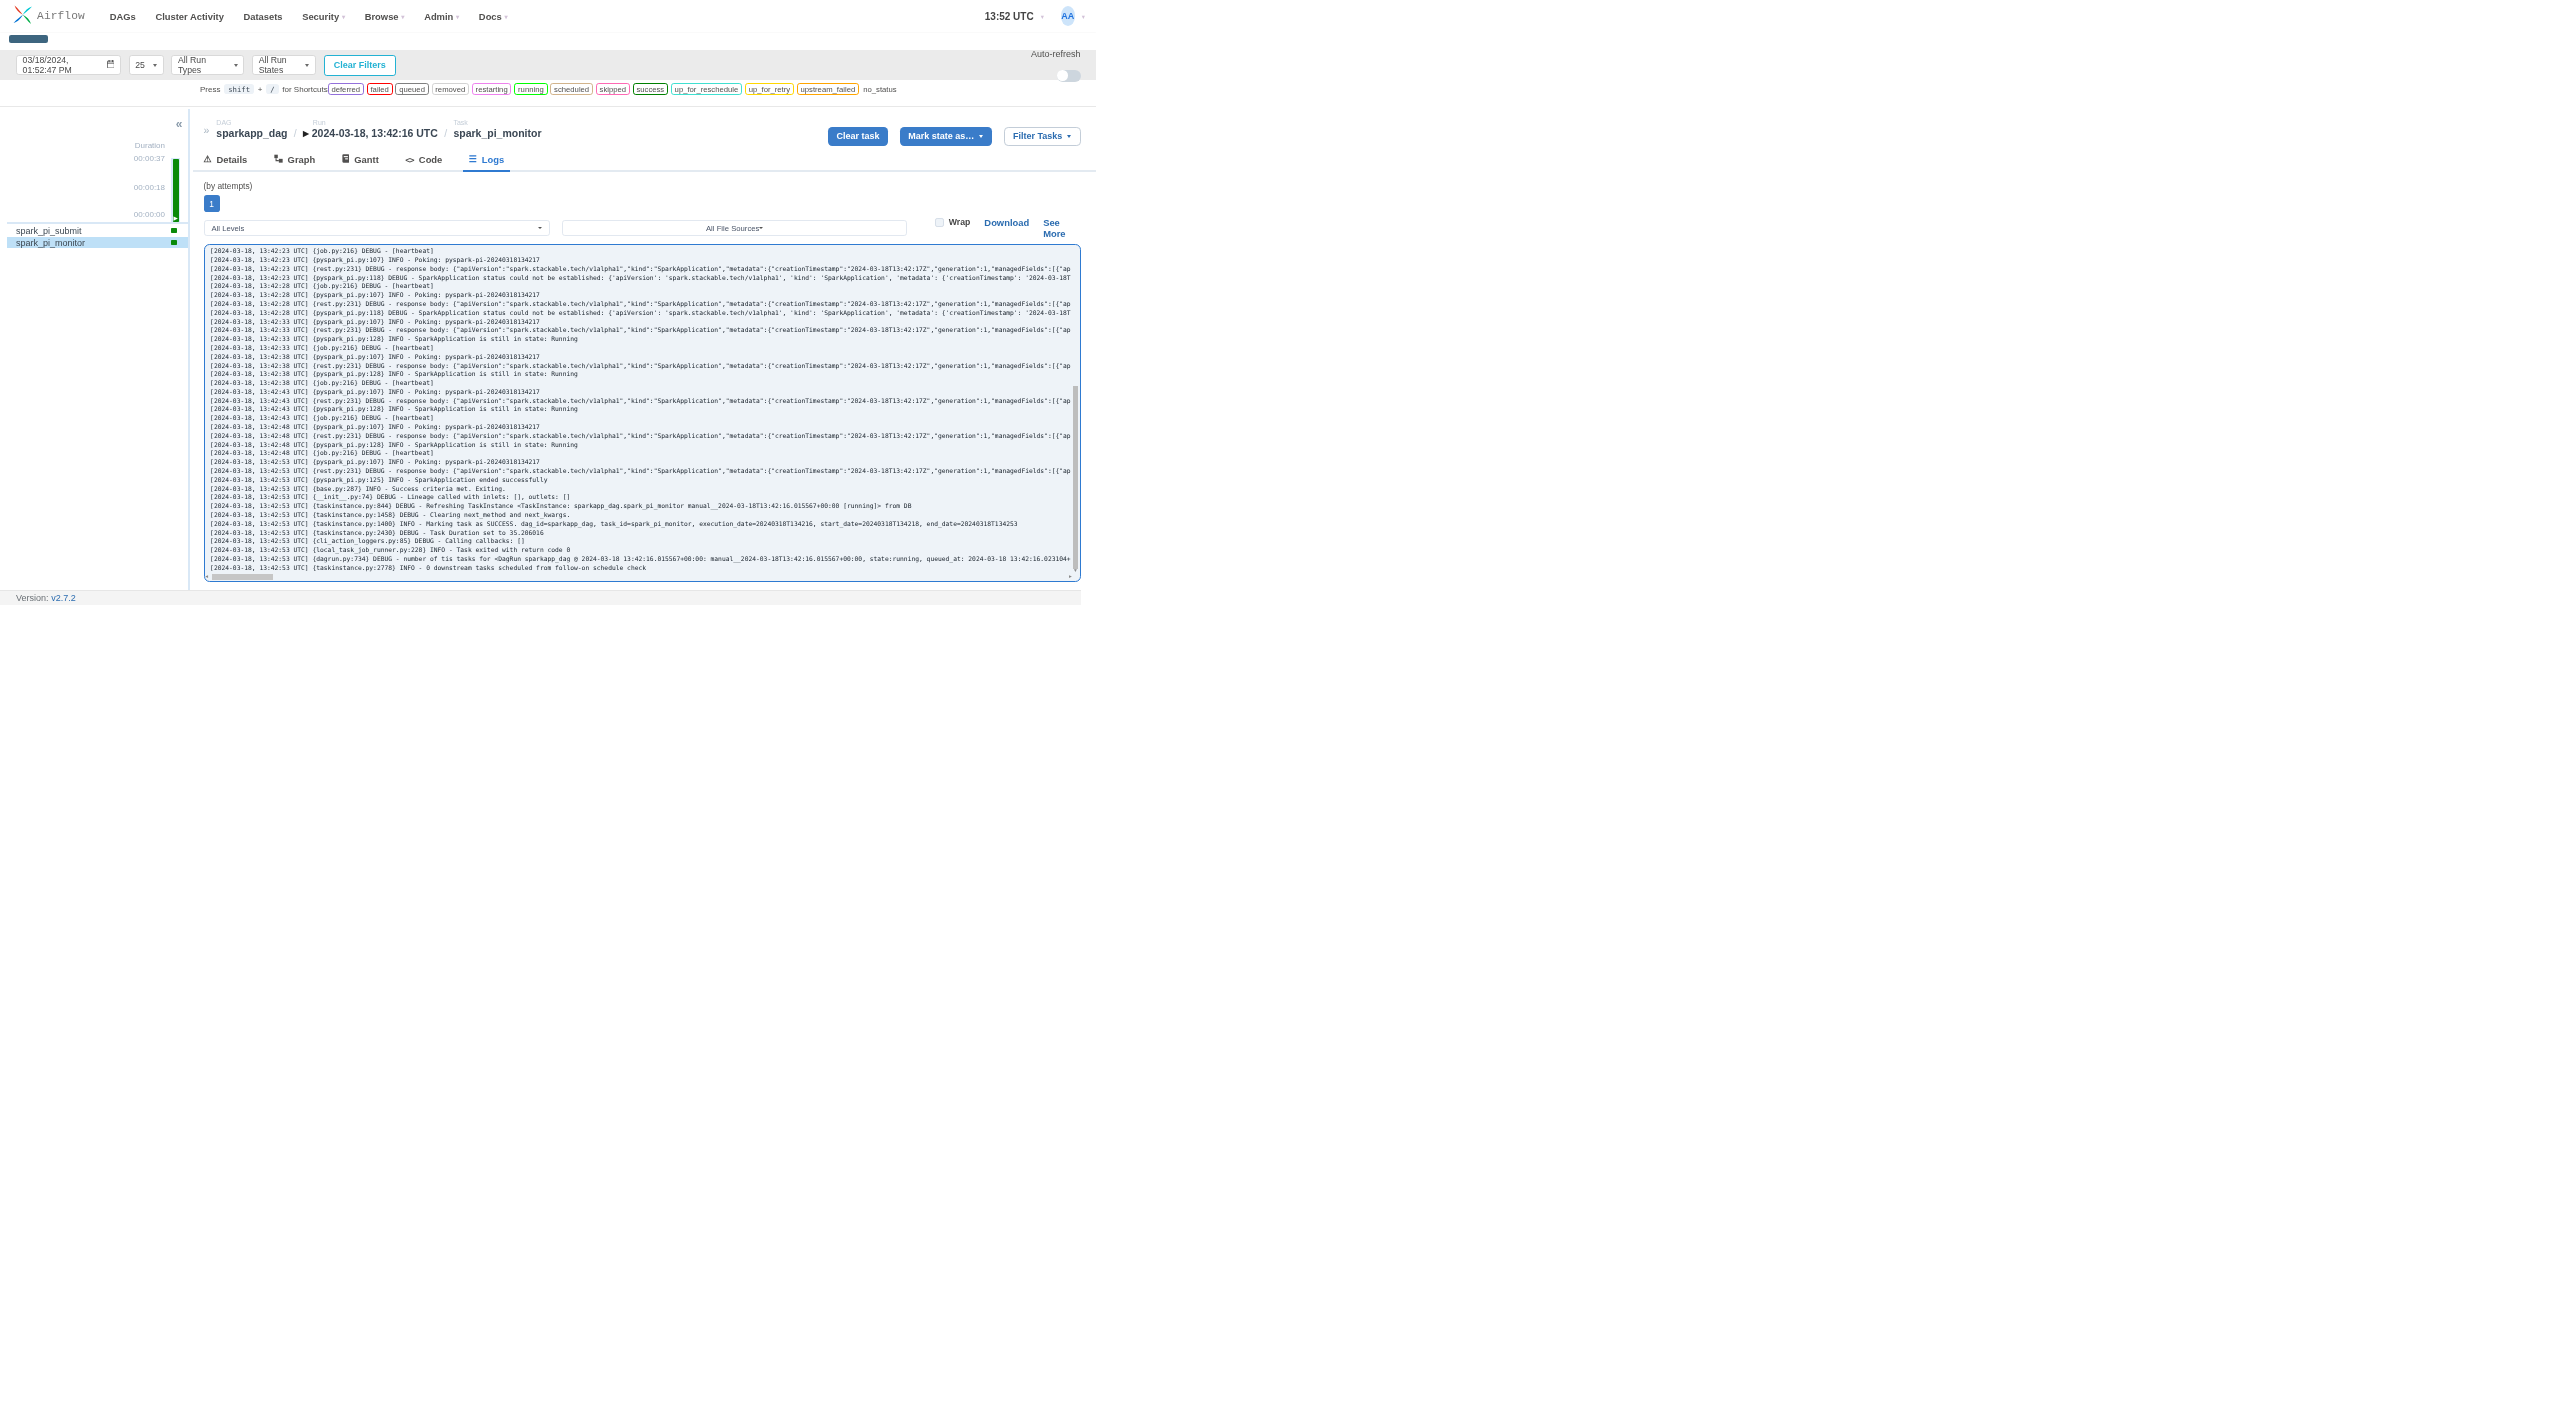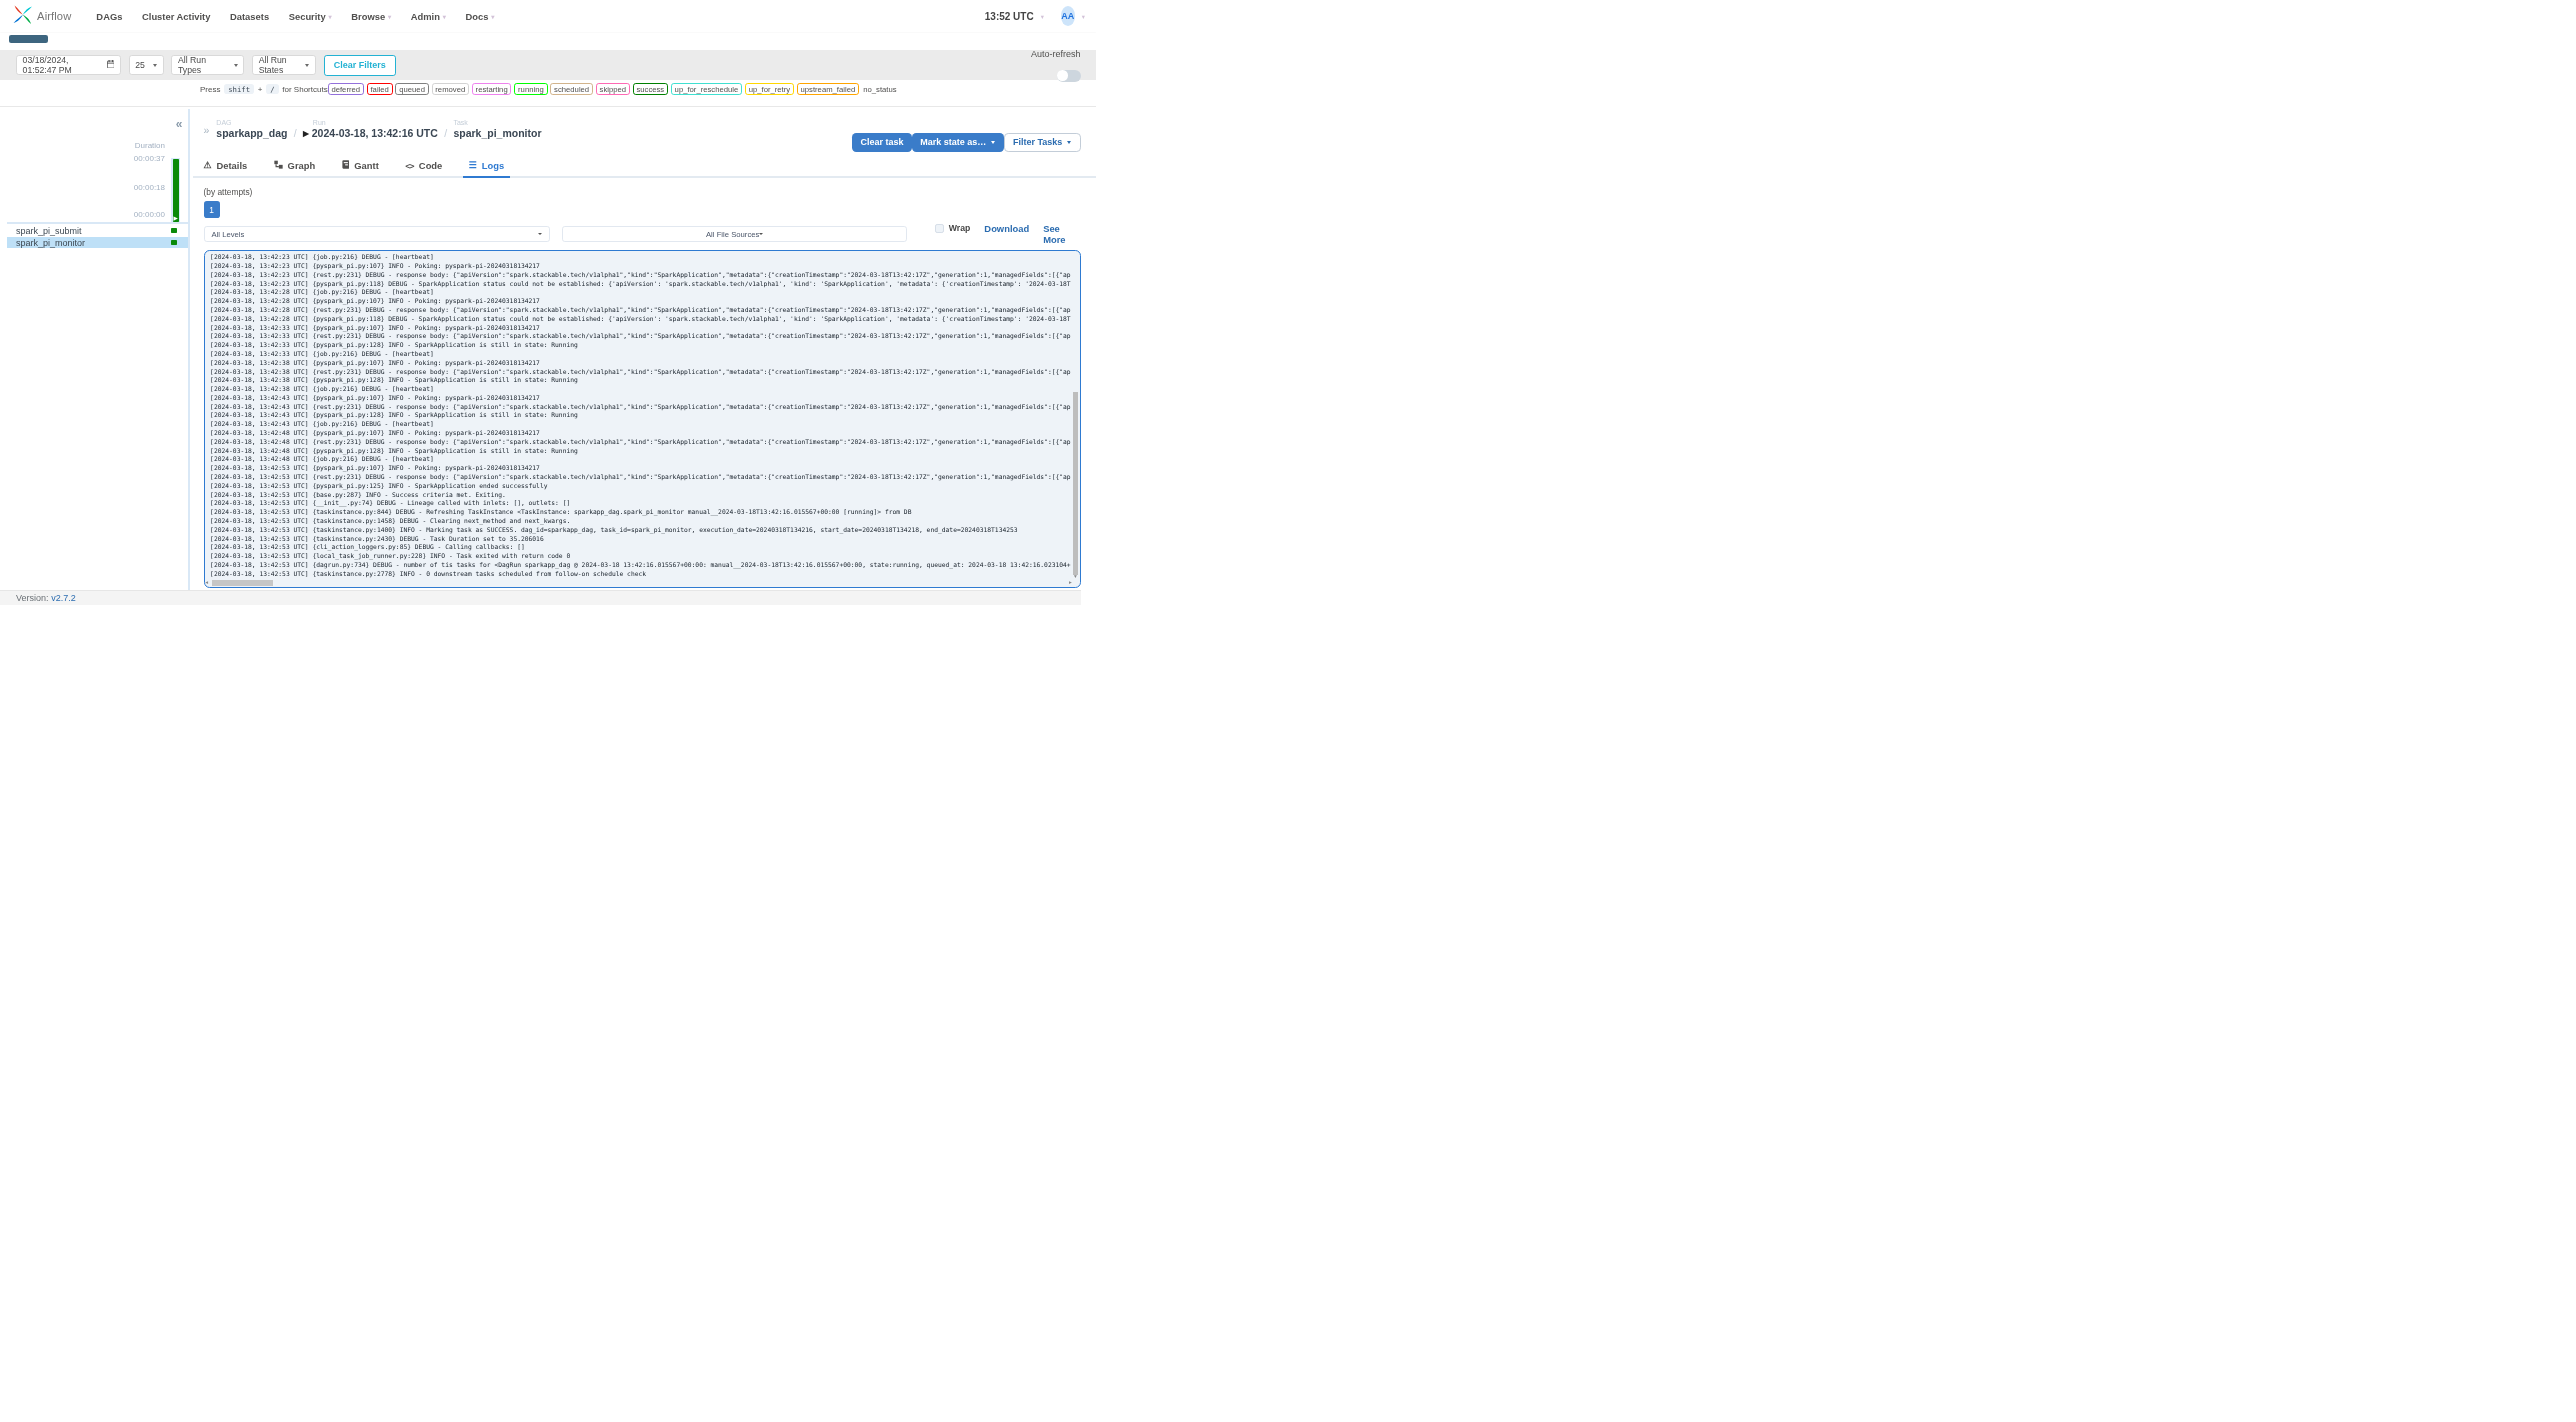--- a/index.html
+++ b/index.html
@@ -1,21 +1,21 @@
 <!DOCTYPE html>
 <html style="font-size:11.2px"><head>
 <meta charset="utf-8">
 <style>
   * { margin:0; padding:0; box-sizing:border-box; }
   html,body { width:1096px; height:605px; }
   body { position:relative; background:#fff; font-family:"Liberation Sans",sans-serif; color:#51504f; overflow:hidden; }
 
   
   .navbar { height:32px; display:flex; align-items:center; padding:0 11.2px 0 12.6px; background:#fff; box-shadow:0 0.7px 1.4px rgba(0,0,0,.07); position:relative; z-index:5; }
-  .brand { display:flex; align-items:center; gap:4.9px; }
+  .brand { display:flex; align-items:center; gap:4.9px;font-family:Liberation Mono, monospace; }
   .brand-name { font-size:11.2px; color:#777; letter-spacing:0.1px; }
   .nav-menu { display:flex; gap:19.6px; margin-left:25px; }
   .nav-item { font-size:9.4px; font-weight:600; color:#51504f; cursor:pointer; display:flex; align-items:center; gap:2.8px; }
   .nav-caret { color:#d3c3d8; font-size:6.3px; margin-top:1.4px; }
   .nav-right { margin-left:auto; display:flex; align-items:center; gap:7px; }
   .clock { font-size:10px; font-weight:700; color:#454545; }
   .avatar { width:14px; height:19.6px; border-radius:50%; background:#cde4fa; color:#2173df; font-weight:700; font-size:9px; display:flex; align-items:center; justify-content:center; margin-left:9.8px; }
 
   .partial-tab { position:absolute; left:9px; top:35px; width:39px; height:8.4px; background:#3d657f; border-radius:2.1px; z-index:1; }
 
@@ -60,21 +60,21 @@
   
   .main { position:absolute; left:193px; right:0; top:109px; bottom:14.7px; padding:0 15.4px 0 10.5px; }
   .crumb-row { margin-top:9.8px; display:flex; align-items:flex-start; }
   .expand-icon { font-size:10.5px; color:#a9b6c2; margin:5.6px 7px 0 0; cursor:pointer; }
   .crumbs { display:flex; align-items:flex-end; gap:6.3px; }
   .crumb { display:flex; flex-direction:column; }
   .crumb-label { font-size:7px; color:#c5ced8; margin-bottom:1.4px; }
   .crumb-value { font-size:10.5px; font-weight:600; color:#3b4754; display:flex; align-items:center; gap:2.8px; }
   .crumb-sep { font-size:10.5px; color:#c5ced8; padding-bottom:0.7px; }
   .play-ico { font-size:7.7px; color:#222; }
-  .crumb-actions { margin-left:auto; display:flex; gap:0; margin-top:14px;align-items:center; }
+  .crumb-actions { margin-left:auto; display:flex; gap:12px; margin-top:8px;align-items:center; }
   .btn { height:19px; border-radius:4.2px; font-size:9px; font-weight:600; padding:0 8.4px; display:flex; align-items:center; gap:4.9px; cursor:pointer; border:none; }
   .btn-solid { background:#3a7cc9; color:#fff; }
   .btn-outline { background:#fff; color:#2b6cb0; border:0.7px solid #c3cdd8; }
   .caret-w { width:0; height:0; border-left:2.8px solid transparent; border-right:2.8px solid transparent; border-top:3.5px solid currentColor; margin-top:0.7px; }
 
   .tabs-row { margin:8.4px -15.4px 0 -10.5px; padding:0 15.4px 0 10.5px; display:flex; gap:26.5px; border-bottom:2.1px solid #e3eaf1; }
   .tab { display:flex; align-items:center; gap:4.9px; font-size:9.4px; font-weight:600; color:#51504f; padding-bottom:4.9px; position:relative; cursor:pointer; }
   .tab.active { color:#2f7ad1; }
   .tab.active::after { content:""; position:absolute; left:-5.6px; right:-5.6px; bottom:-2.1px; height:2.1px; background:#2f7ad1; }
   .tab-ico { font-size:9px; line-height:9px; }

